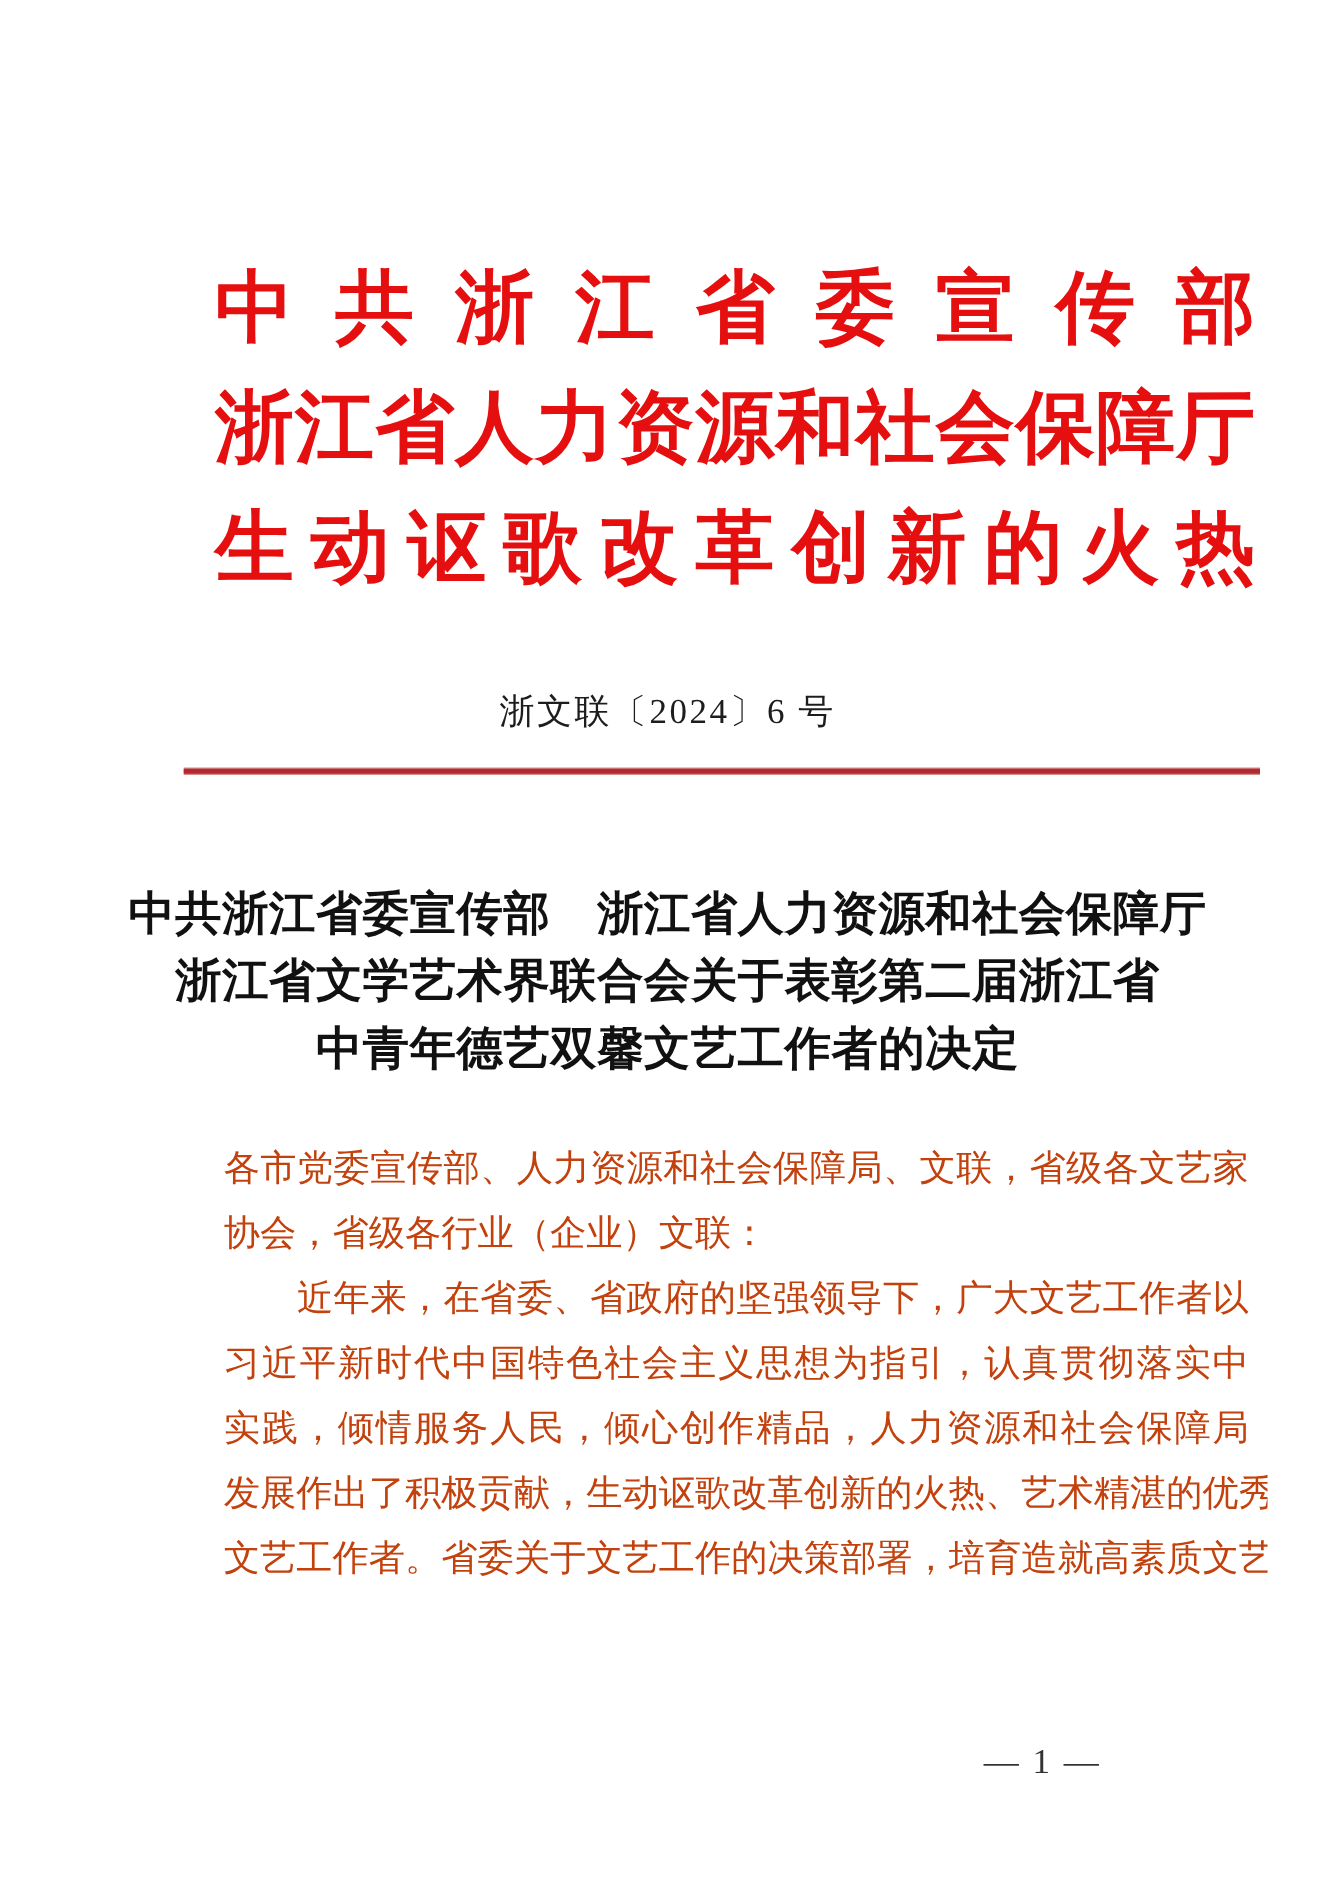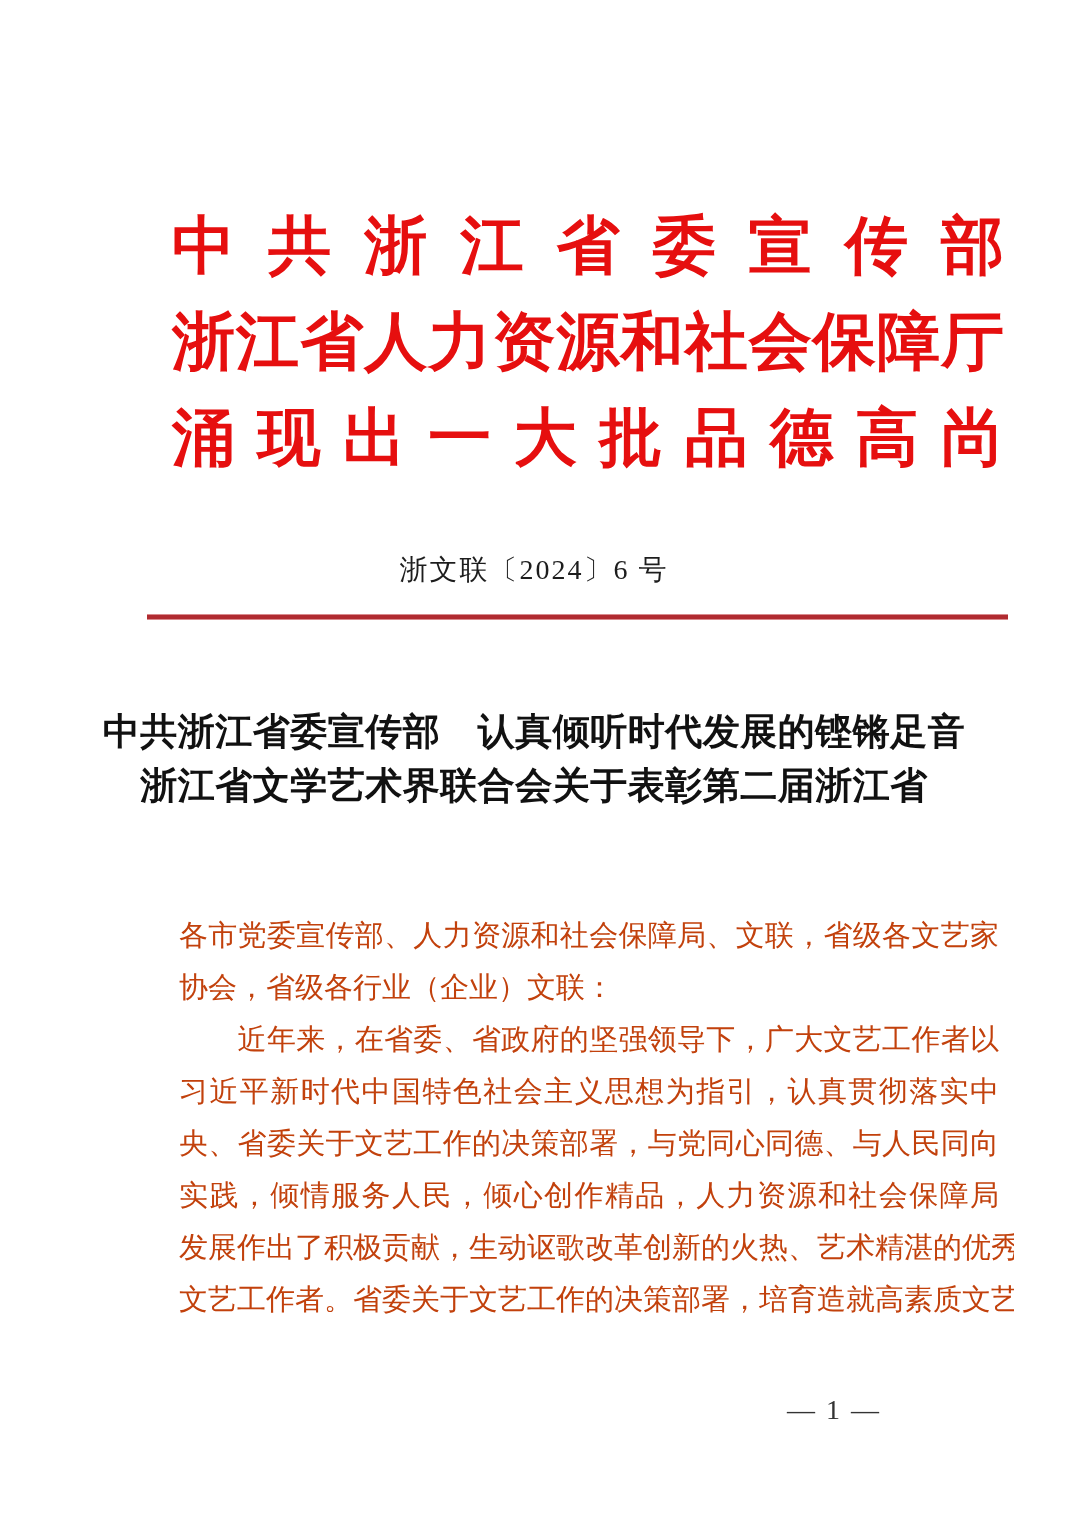--- a/index.html
+++ b/index.html
@@ -98,38 +98,38 @@
   }
 </style>
 </head>
 <body>
 
 <div class="page">
 
   <div class="letterhead">
     <div class="lh-line">中共浙江省委宣传部</div>
     <div class="lh-line">浙江省人力资源和社会保障厅</div>
-    <div class="lh-line">涌现出一大批品德高尚</div>
+    <div class="lh-line">生动讴歌改革创新的火热</div>
   </div>
 
   <div class="doc-number">浙文联〔2024〕6 号</div>
 
   <div class="red-divider"></div>
 
   <div class="doc-title">
-    <div>中共浙江省委宣传部　认真倾听时代发展的铿锵足音</div>
+    <div>中共浙江省委宣传部　浙江省人力资源和社会保障厅</div>
     <div>浙江省文学艺术界联合会关于表彰第二届浙江省</div>
+    <div>中青年德艺双馨文艺工作者的决定</div>
   </div>
 
   <div class="doc-body">
     <div class="b-line">各市党委宣传部、人力资源和社会保障局、文联，省级各文艺家</div>
     <div class="b-line short">协会，省级各行业（企业）文联：</div>
     <div class="b-line">　　近年来，在省委、省政府的坚强领导下，广大文艺工作者以</div>
     <div class="b-line">习近平新时代中国特色社会主义思想为指引，认真贯彻落实中</div>
-    <div class="b-line">央、省委关于文艺工作的决策部署，与党同心同德、与人民同向</div>
     <div class="b-line">实践，倾情服务人民，倾心创作精品，人力资源和社会保障局</div>
     <div class="b-line">发展作出了积极贡献，生动讴歌改革创新的火热、艺术精湛的优秀</div>
     <div class="b-line">文艺工作者。省委关于文艺工作的决策部署，培育造就高素质文艺</div>
   </div>
 
   <div class="page-number">— 1 —</div>
 
 </div>
 
 </body></html>

